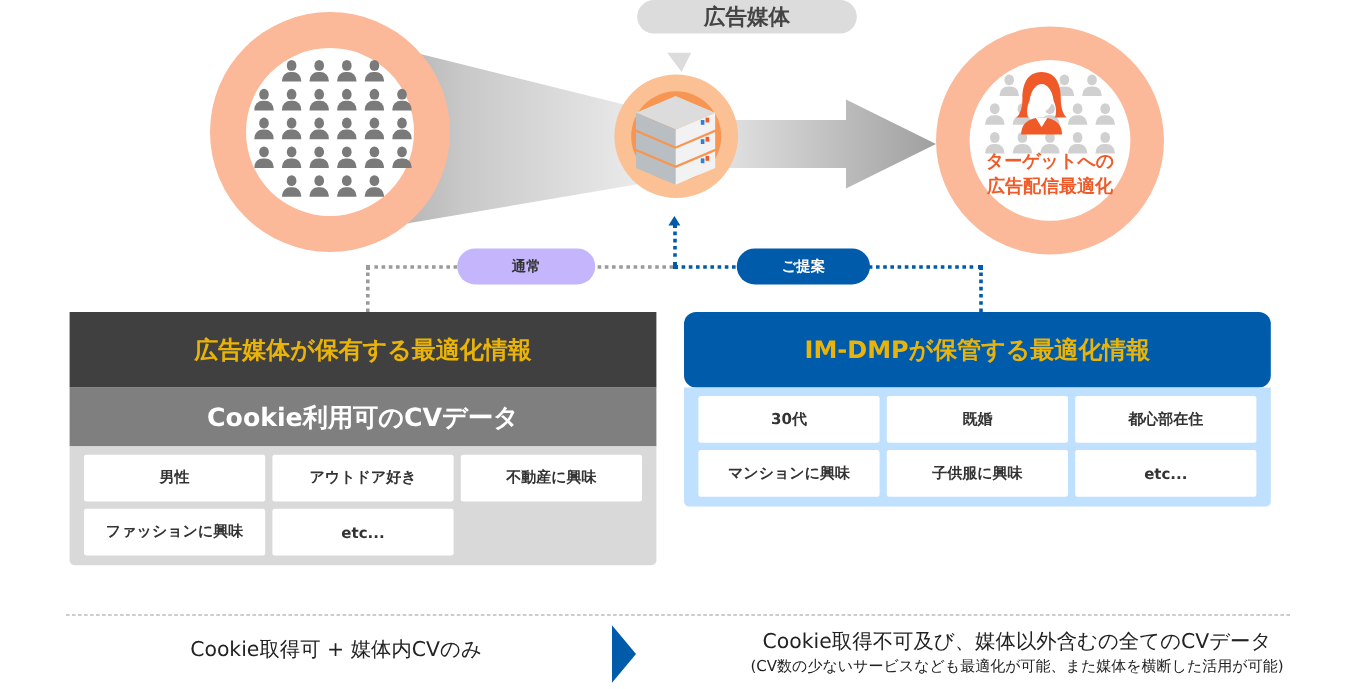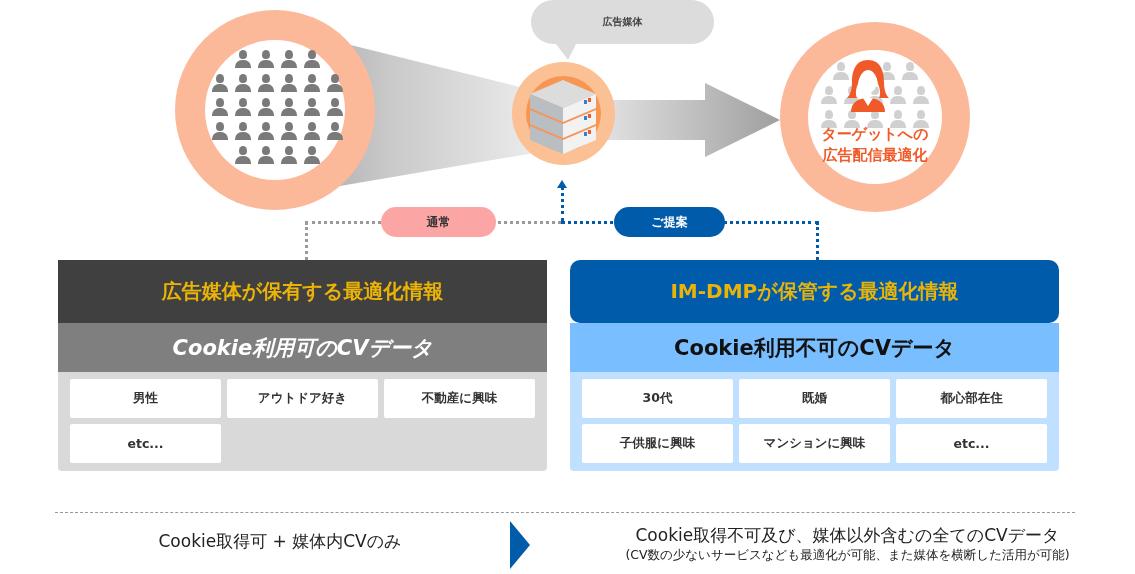--- a/index.html
+++ b/index.html
@@ -11,23 +11,23 @@
 
   
   .ring { position:absolute; border-radius:50%; background:#fbb99a; }
   .ring .inner { position:absolute; border-radius:50%; background:#fff; }
 
   .people-grid { position:absolute; display:flex; flex-wrap:wrap; justify-content:center; gap:6px 7px; }
   .person { width:16px; height:18px; position:relative; }
   .person .head { position:absolute; left:4px; top:0; width:8px; height:9px; border-radius:50% 50% 45% 45%; background:currentColor; }
   .person .body { position:absolute; left:0; top:10px; width:16px; height:8px; border-radius:7px 7px 0 0; background:currentColor; }
 
-  .bubble { position:absolute; left:531px; top:0; width:183px; height:44px; background:#dcdcdc;
+  .bubble { position:absolute; left:531px; top:0; width:183px; height:28px; background:#dcdcdc;
             border-radius:23px; display:flex; align-items:center; justify-content:center;
-            font-size:10px; font-weight:bold; color:#444; }
+            font-size:18px; font-weight:bold; color:#444; }
   .bubble-tail { position:absolute; left:556px; top:44px; width:0; height:0;
                  border-left:12px solid transparent; border-right:8px solid transparent; border-top:16px solid #dcdcdc; }
 
   .target-text { position:absolute; left:800px; top:124px; width:150px; text-align:center;
                  color:#f05a28; font-weight:bold; font-size:15px; line-height:21px; }
 
   
   .dot-h { position:absolute; height:0; border-top:3px dotted; }
   .dot-v { position:absolute; width:0; border-left:3px dotted; }
   .pill { position:absolute; height:30px; border-radius:15px; display:flex; align-items:center; justify-content:center;
@@ -35,21 +35,21 @@
 
   
   .panel { position:absolute; top:260px; width:489px; }
   .panel .h1 { height:63px; display:flex; align-items:center; justify-content:center; font-size:20px; font-weight:bold; color:#eab308; }
   .panel .h2 { height:49px; display:flex; align-items:center; justify-content:center; font-size:21px; font-weight:bold; }
   .panel .grid { padding:7px 12px 8px 12px; display:grid; grid-template-columns:1fr 1fr 1fr; gap:6px; border-radius:0 0 4px 4px; }
   .panel .cell { background:#fff; height:39px; display:flex; align-items:center; justify-content:center;
                  font-size:12.5px; font-weight:bold; color:#333; border-radius:2px; }
 
   .left .h1 { background:#404040; }
-  .left .h2 { background:#7f7f7f; color:#fff;font-style:italic; }
+  .left .h2 { background:#7f7f7f; color:#fff; }
   .left .grid { background:#d9d9d9; }
   .right .h1 { background:#005bab;border-radius:10px; }
   .right .h2 { background:#79bfff; color:#111; }
   .right .grid { background:#bfe0ff; }
 
   .sep { position:absolute; left:55px; top:512px; width:1020px; border-top:1px dashed #999; }
   .bottom-left { position:absolute; left:60px; top:530px; width:440px; text-align:center; font-size:17px; color:#222; }
   .chevron { position:absolute; left:510px; top:521px; width:0; height:0;
              border-top:24px solid transparent; border-bottom:24px solid transparent; border-left:20px solid #005bab; }
   .bottom-right { position:absolute; left:560px; top:524px; width:575px; text-align:center; color:#222; }
@@ -299,47 +299,47 @@
   <div>広告配信最適化</div>
 </div>
 
 <div class="dot-v" style="left:305px;top:222px;height:38px;color:#9a9a9a;border-color:#9a9a9a;"></div>
 <div class="dot-h" style="left:305px;top:221px;width:256px;border-color:#9a9a9a;"></div>
 <div class="dot-v" style="left:561px;top:186px;height:36px;border-color:#005bab;"></div>
 <div style="position:absolute;left:557px;top:180px;width:0;height:0;border-left:5px solid transparent;border-right:5px solid transparent;border-bottom:8px solid #005bab;"></div>
 <div class="dot-h" style="left:561px;top:221px;width:258px;border-color:#005bab;"></div>
 <div class="dot-v" style="left:816px;top:222px;height:38px;border-color:#005bab;"></div>
 
-<div class="pill" style="left:381px;top:207px;width:115px;background:#fca5a5;color:#333;">
+<div class="pill" style="left:381px;top:207px;width:115px;background:#c4b5fd;color:#333;">
   <span>通常</span>
 </div>
 <div class="pill" style="left:614px;top:207px;width:111px;background:#005bab;color:#fff;">
   <span>ご提案</span>
 </div>
 
 <div class="panel left" style="left:58px;">
   <div class="h1">広告媒体が保有する最適化情報</div>
   <div class="h2">Cookie利用可のCVデータ</div>
   <div class="grid" id="leftGrid">
     <div class="cell">男性</div>
     <div class="cell">アウトドア好き</div>
     <div class="cell">不動産に興味</div>
+    <div class="cell">ファッションに興味</div>
     <div class="cell">etc...</div>
   </div>
 </div>
 
 <div class="panel right" style="left:570px;">
   <div class="h1">IM-DMPが保管する最適化情報</div>
-  <div class="h2">Cookie利用不可のCVデータ</div>
   <div class="grid" id="rightGrid">
     <div class="cell">30代</div>
     <div class="cell">既婚</div>
     <div class="cell">都心部在住</div>
+    <div class="cell">マンションに興味</div>
     <div class="cell">子供服に興味</div>
-    <div class="cell">マンションに興味</div>
     <div class="cell">etc...</div>
   </div>
 </div>
 
 <div class="sep"></div>
 <div class="bottom-left">Cookie取得可 + 媒体内CVのみ</div>
 <div class="chevron"></div>
 <div class="bottom-right">
   <div class="l1">Cookie取得不可及び、媒体以外含むの全てのCVデータ</div>
   <div class="l2">(CV数の少ないサービスなども最適化が可能、また媒体を横断した活用が可能)</div>

